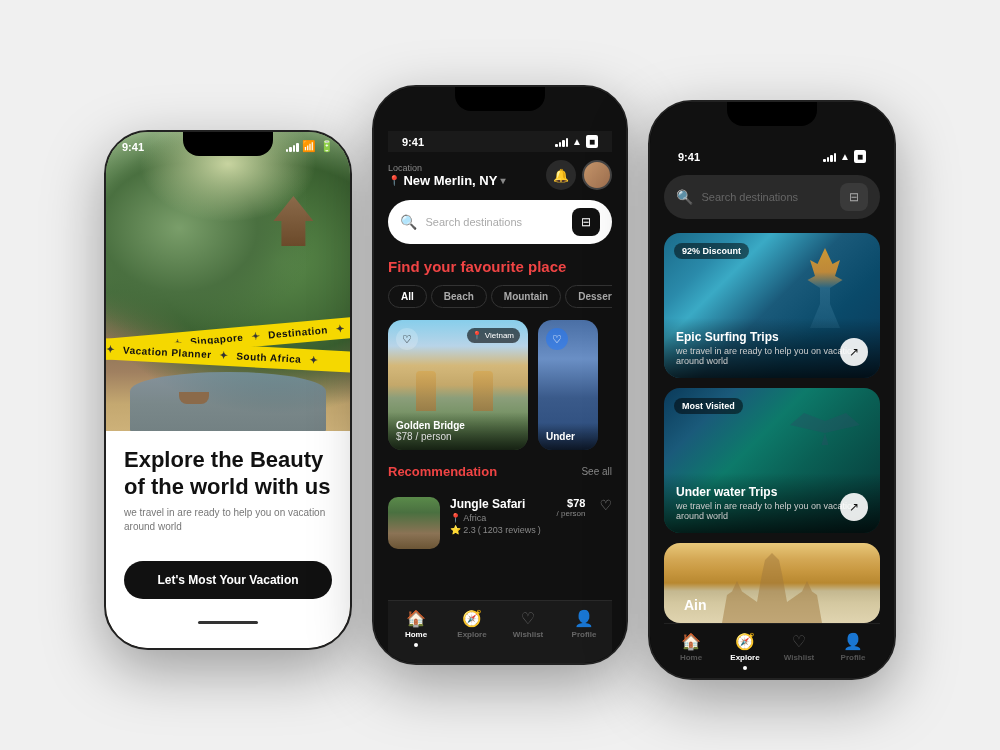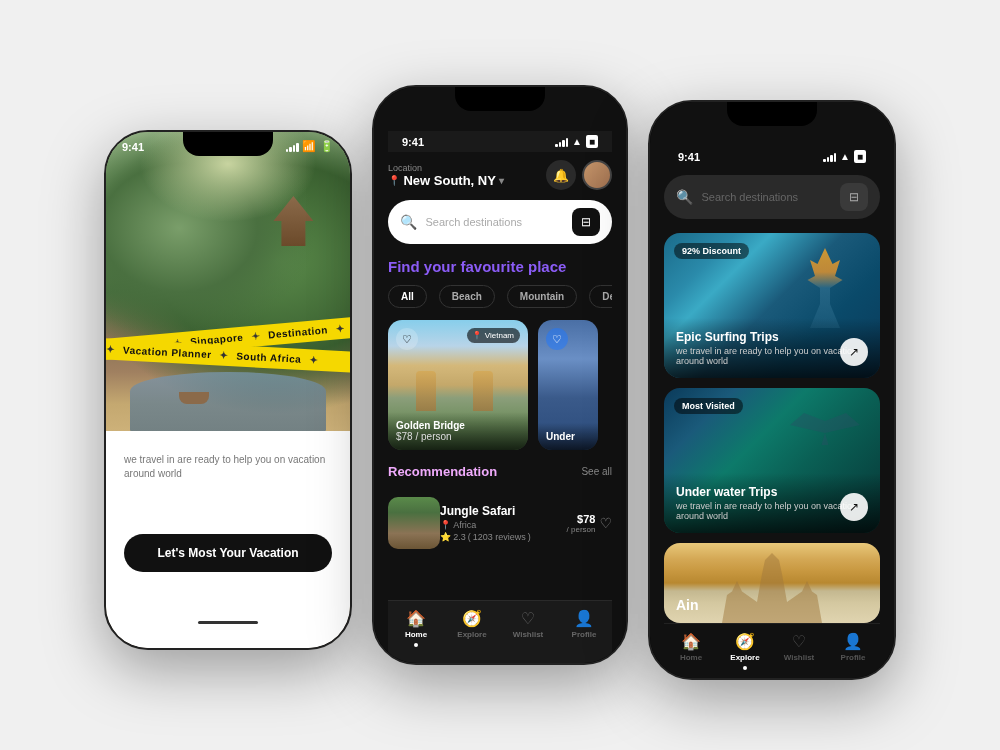--- a/index.html
+++ b/index.html
@@ -277,28 +277,28 @@
       border-radius: 8px;
       display: flex; align-items: center; justify-content: center;
       color: #fff; font-size: 12px; cursor: pointer;
       flex-shrink: 0;
     }
 
     
     .section-title {
       font-size: 15px;
       font-weight: 700;
-      color: #8b5cf6;
+      color: #ef4444;
       margin-bottom: 10px;
     }
 
     
     .category-chips {
       display: flex;
-      gap: 12px;
+      gap: 4px;
       margin-bottom: 12px;
       overflow: hidden;
     }
     .chip {
       padding: 5px 12px;
       border-radius: 20px;
       font-size: 10px;
       font-weight: 600;
       cursor: pointer;
       white-space: nowrap;
@@ -366,26 +366,26 @@
       background: linear-gradient(180deg,
         #4a6fa5 0%, #6a8fc5 30%,
         #3a5a8a 60%, #2a4a7a 100%);
     }
 
     
     .rec-header {
       display: flex; justify-content: space-between; align-items: center;
       margin-bottom: 10px;
     }
-    .rec-title { font-size: 13px; font-weight: 700; color: #f0abfc; }
+    .rec-title { font-size: 13px; font-weight: 700; color: #ef4444; }
     .see-all { font-size: 10px; color: #888; cursor: pointer; }
 
     .rec-item {
       display: flex;
-      align-items: center;
+      gap: 10px;
       padding: 8px 0;
     }
     .rec-thumb {
       width: 52px; height: 52px;
       border-radius: 10px;
       background: linear-gradient(135deg, #4a7040, #6b9a5a, #8b7355);
       flex-shrink: 0;
       overflow: hidden;
     }
     .rec-thumb-inner {
@@ -591,21 +591,21 @@
     .nav-dot-p3 {
       width: 4px; height: 4px;
       background: #fff;
       border-radius: 50%;
       margin-top: 2px;
     }
 
     
     .taj-text-overlay {
       position: absolute;
-      bottom: 10px; left: 12px; text-align: center;
+      bottom: 10px; left: 20px; text-align: center;
     }
     .taj-card-title { font-size: 14px; font-weight: 700; color: #fff; }
   </style>
 </head>
 <body>
 
 <div class="phone phone1">
   <div class="phone-inner">
     <div class="notch"></div>
     <div class="phone1-bg">
@@ -647,20 +647,21 @@
           <span class="tape-star">✦</span>
           <span>Vacation Planner</span>
           <span class="tape-star">✦</span>
           <span>South Africa</span>
           <span class="tape-star">✦</span>
         </div>
       </div>
 
       <div class="phone1-bottom">
         <div>
+          <div class="phone1-title">Explore the Beauty of the world with us</div>
           <div class="phone1-subtitle">we travel in are ready to help you on vacation around world</div>
         </div>
         <button class="phone1-btn">Let's Most Your Vacation</button>
         <div class="phone1-line"></div>
       </div>
     </div>
   </div>
 </div>
 
 <div class="phone phone2">
@@ -680,21 +681,21 @@
           <span style="font-size:10px;">▲</span>
           <span style="font-size:10px;background:#fff;color:#111;padding:1px 3px;border-radius:2px;">■</span>
         </div>
       </div>
 
       <div class="location-header" style="margin-top:8px;">
         <div class="location-text-group">
           <span class="location-label">Location</span>
           <div class="location-value">
             <span class="location-pin">📍</span>
-            <span>New South, NY</span>
+            <span>New Merlin, NY</span>
             <span style="font-size:10px;color:#888;">▾</span>
           </div>
         </div>
         <div class="location-icons">
           <div class="icon-circle">🔔</div>
           <div class="avatar-circle"></div>
         </div>
       </div>
 
       <div class="search-bar">

